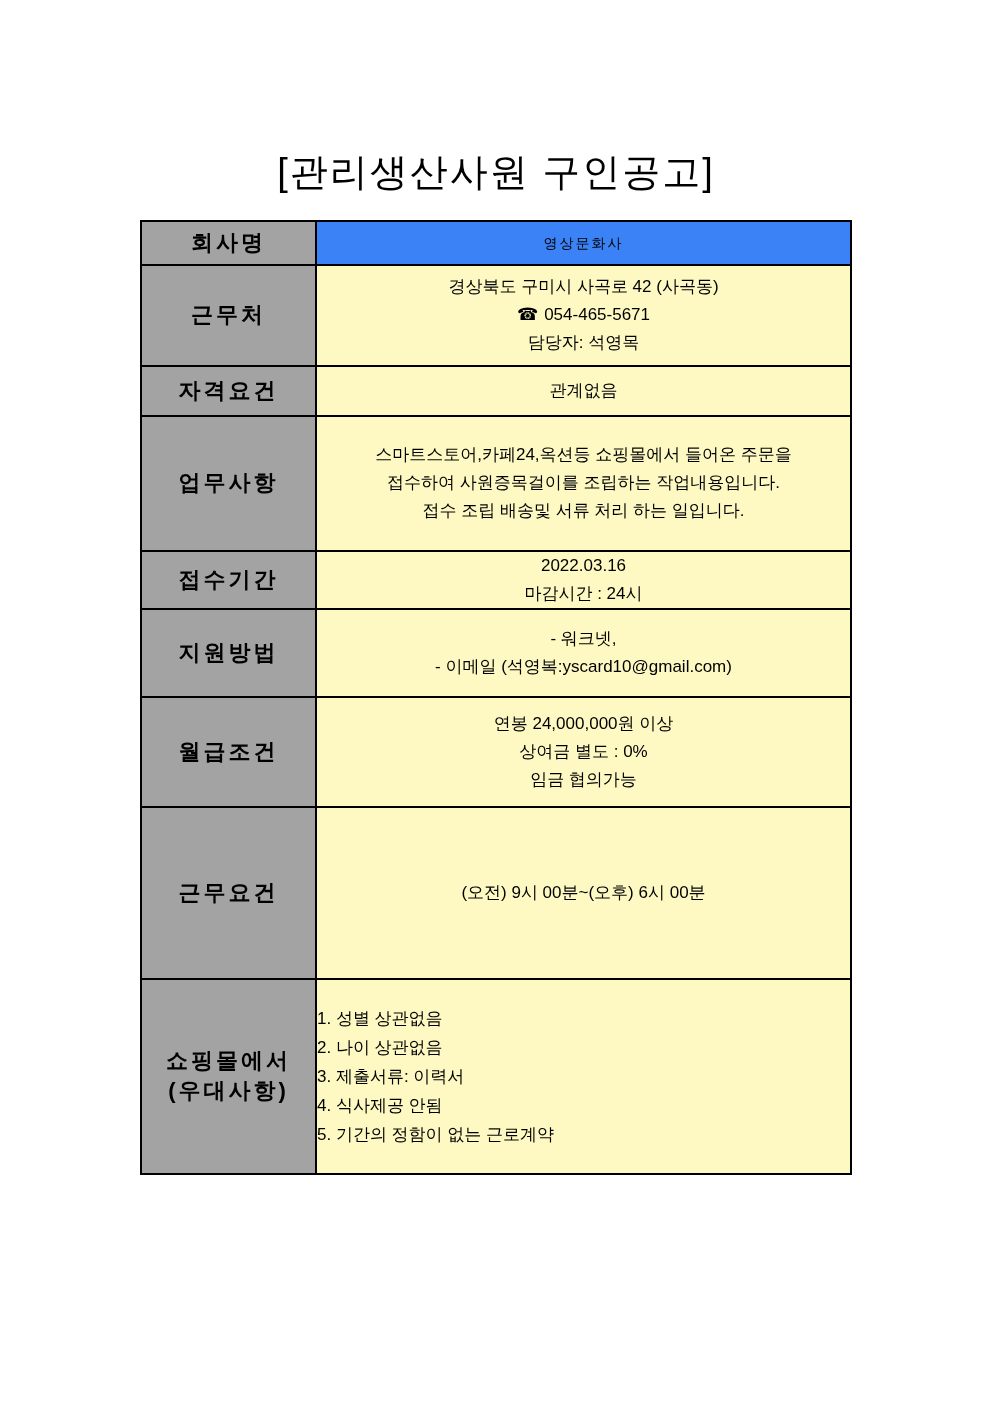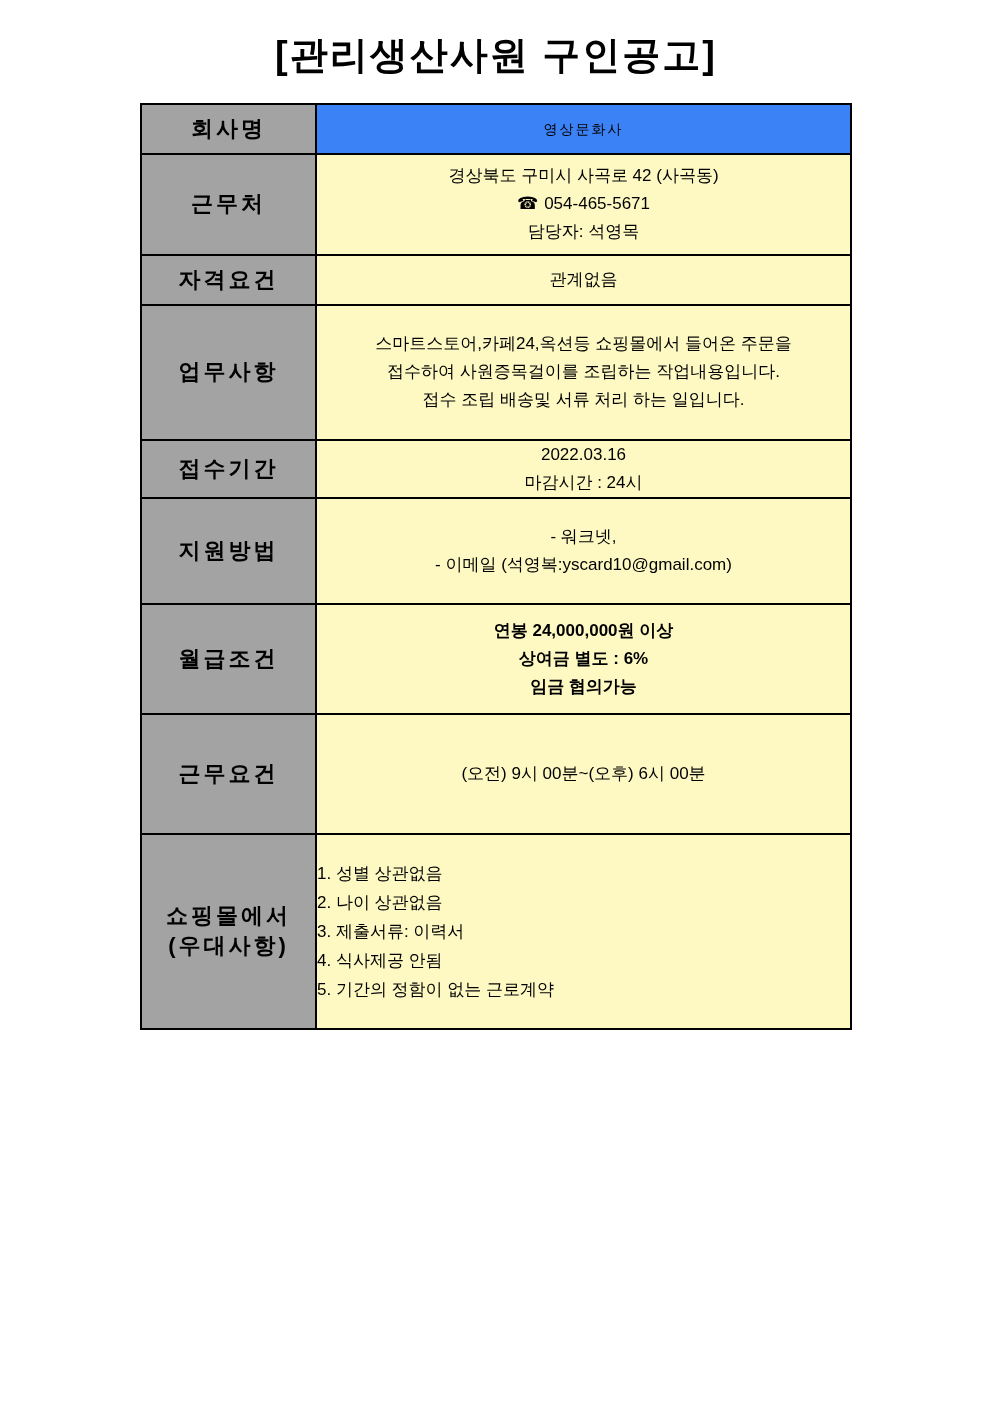--- a/index.html
+++ b/index.html
@@ -8,27 +8,27 @@
     background: #ffffff;
   }
   body {
     width: 992px;
     height: 1403px;
     font-family: "Liberation Sans", "DejaVu Sans", sans-serif;
     color: #000000;
     position: relative;
   }
   .doc-title {
+    padding-top: 150px;
     text-align: center;
     font-size: 38px;
-    font-weight: bold;
+    font-weight: normal;
     letter-spacing: 2px;
     color: #000000;
     line-height: 1.2;
-    margin-top: 33px;
   }
   table.job-table {
     border-collapse: collapse;
     table-layout: fixed;
     width: 710px;
     margin: 24px auto 0 auto;
   }
   .job-table th,
   .job-table td {
     border: 2px solid #000000;
@@ -57,41 +57,41 @@
   }
   .job-table th .label-line {
     line-height: 30px;
   }
   td.shaded {
     background: #3b82f6;
     font-size: 14px;
     letter-spacing: 2px;
   }
   tr.row-salary td .line {
-    font-weight: bold;
+    font-weight: normal;
   }
   td.notes-cell {
     text-align: left;
   }
   td.notes-cell .line {
     line-height: 29px;
   }
   .phone-icon {
     margin-right: 6px;
   }
   
-  tr.r0 { height: 50px;  }
+  tr.r0 { height: 44px;  }
   tr.r1 { height: 101px; }
   tr.r2 { height: 37px;  }
   tr.r3 { height: 50px;  }
   tr.r4 { height: 135px; }
   tr.r5 { height: 52px;  }
-  tr.r6 { height: 106px;  }
+  tr.r6 { height: 88px;  }
   tr.r7 { height: 110px; }
-  tr.r8 { height: 120px; }
+  tr.r8 { height: 172px; }
   tr.r9 { height: 195px; }
 </style>
 </head>
 <body>
 
 <div class="doc-title">[관리생산사원 구인공고]</div>
 
 <table class="job-table">
   <tbody>
     <tr class="r0">
@@ -156,21 +156,21 @@
         <div class="line">- 이메일 (석영복:yscard10@gmail.com)</div>
       </td>
     </tr>
 
     <tr class="r7 row-salary">
       <th>
         <span class="label-line">월급조건</span>
       </th>
       <td>
         <div class="line">연봉 24,000,000원 이상</div>
-        <div class="line">상여금 별도 : 6%</div>
+        <div class="line">상여금 별도 : 0%</div>
         <div class="line">임금 협의가능</div>
       </td>
     </tr>
 
     <tr class="r8">
       <th>
         <span class="label-line">근무요건</span>
       </th>
       <td>
         <div class="line">(오전) 9시 00분~(오후) 6시 00분</div>

